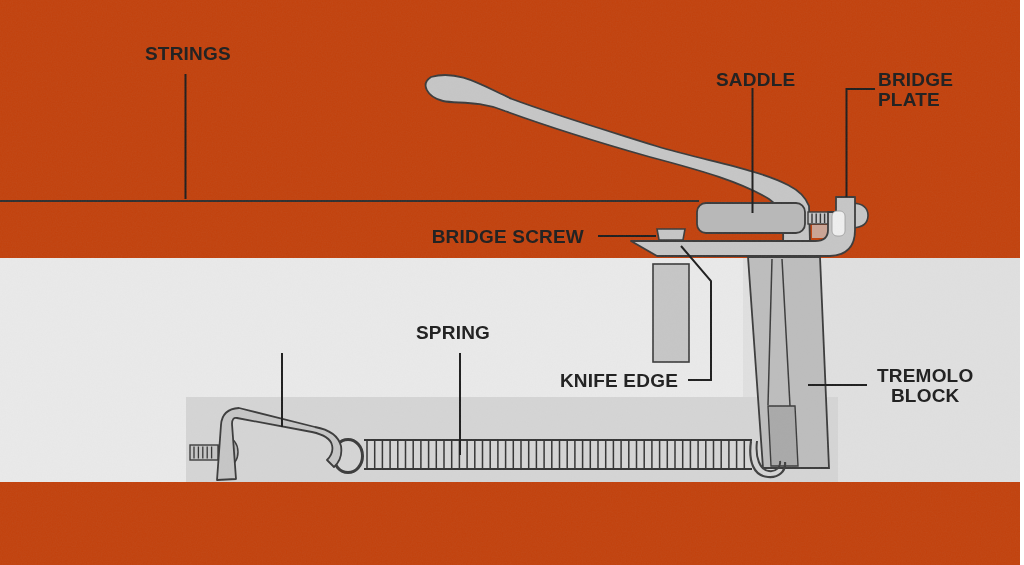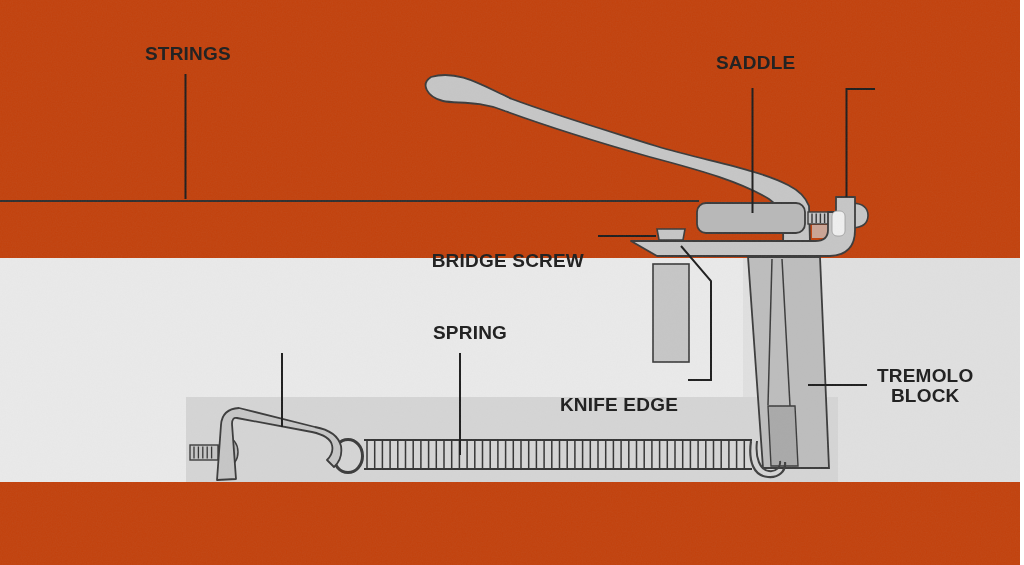--- a/index.html
+++ b/index.html
@@ -11,21 +11,21 @@
     font-family:"Liberation Sans",sans-serif;
   }
   .stage svg{position:absolute;left:0;top:0;}
   .diagram-label{
     position:absolute;
     font:700 19px/20px "Liberation Sans",sans-serif;
     color:#232323;
     letter-spacing:0.2px;
     white-space:pre-line;
   }
-  .align-right{text-align:right;margin-top:24px;}
+  .align-right{text-align:right;}
 </style>
 </head>
 <body>
 
 <div class="stage">
 
   <svg width="1024" height="565" viewBox="0 0 1024 565">
     <defs>
       <filter id="paperNoise" x="0" y="0" width="100%" height="100%">
         <feTurbulence type="fractalNoise" baseFrequency="0.8" numOctaves="2" stitchTiles="stitch" result="t"></feTurbulence>
@@ -82,26 +82,28 @@
     <path d="M688,380 H711 V281 L681,246" stroke="#1d1d1d" stroke-width="2" fill="none"></path>
     <path d="M282,353 V427" stroke="#1d1d1d" stroke-width="2" fill="none"></path>
     <path d="M460,353 V455" stroke="#1d1d1d" stroke-width="2" fill="none"></path>
     <path d="M808,385 H867" stroke="#1d1d1d" stroke-width="2" fill="none"></path>
 
     <rect x="0" y="0" width="1024" height="565" filter="url(#paperNoise)" opacity="0.14"></rect>
   </svg>
 
   <div class="diagram-label" style="left:145px;top:44px;">STRINGS</div>
 
-  <div class="diagram-label" style="left:716px;top:53px;">SADDLE</div>
+  <div class="diagram-label" style="left:716px;top:70px;">SADDLE</div>
 
+  <div class="diagram-label" style="left:878px;top:70px;">BRIDGE
+PLATE</div>
 
   <div class="diagram-label align-right" style="right:436px;top:227px;">BRIDGE SCREW</div>
 
   <div class="diagram-label align-right" style="right:342px;top:371px;">KNIFE EDGE</div>
 
 
-  <div class="diagram-label" style="left:433px;top:323px;">SPRING</div>
+  <div class="diagram-label" style="left:416px;top:323px;">SPRING</div>
 
   <div class="diagram-label" style="left:877px;top:366px;text-align:center;">TREMOLO
 BLOCK</div>
 
 </div>
 
 </body></html>

